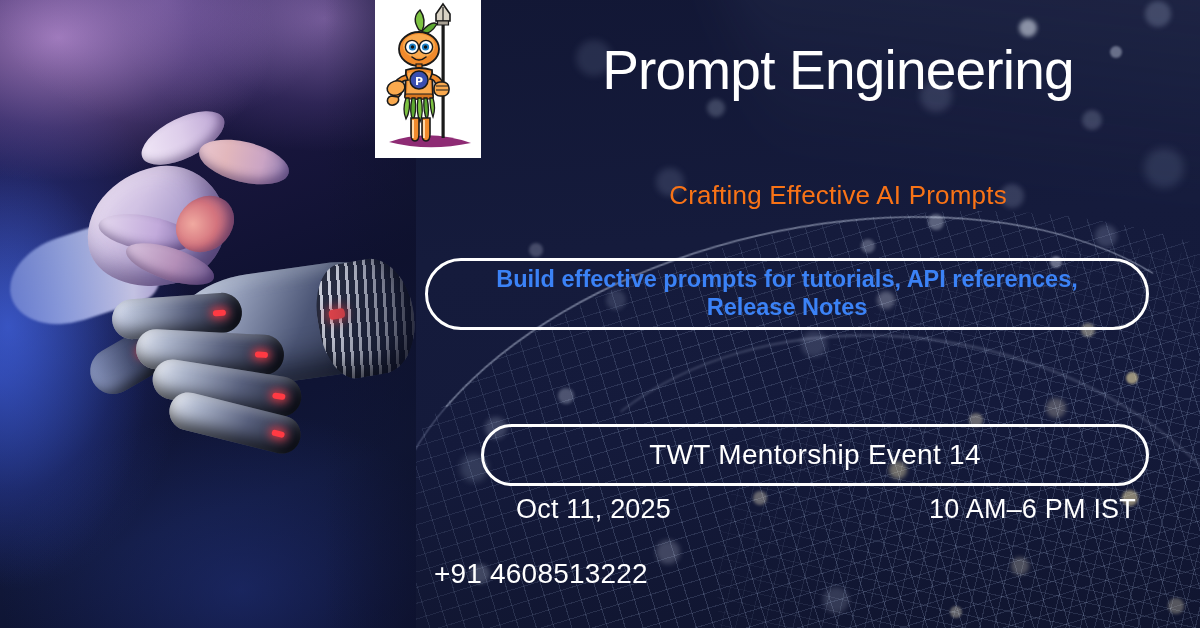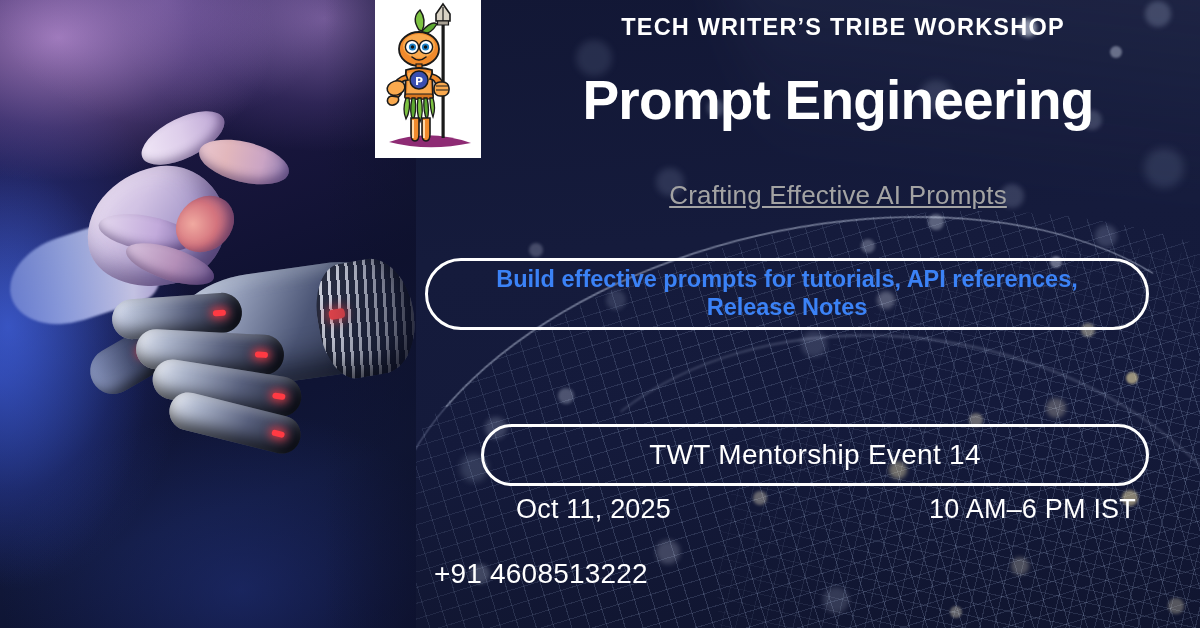--- a/index.html
+++ b/index.html
@@ -233,37 +233,35 @@
     font-weight: 700;
     letter-spacing: 1.2px;
     padding-left: 70px;
   }
 
   .title {
     position: absolute; left: 0; top: 42px; width: 784px;
     text-align: center;
     color: #ffffff;
     font-size: 55px;
-    font-weight: 700;
+    font-weight: 400;
     line-height: 1.04;
     letter-spacing: -0.8px;
     padding-left: 60px;
-    margin-top: 30px;
   }
   .title .l2 { display: block; }
 
   .subtitle {
     position: absolute; left: 0; top: 180px; width: 784px;
     text-align: center;
-    color: #a3a3a3;
+    color: #f97316;
     font-size: 26px;
     font-weight: 400;
     letter-spacing: 0.2px;
     padding-left: 60px;
-    text-decoration: underline;
   }
 
   .pill {
     position: absolute;
     border: 3px solid #ffffff;
     border-radius: 44px;
     display: flex;
     align-items: center;
     justify-content: center;
     text-align: center;
@@ -450,21 +448,20 @@
 
       <path d="M36 118 L36 134 Q36 141 40 141 Q44 141 44 134 L44 118 Z" fill="#f08a2c" stroke="#1a1a1a" stroke-width="1.6"></path>
       <path d="M47 118 L47 134 Q47 141 51 141 Q55 141 55 134 L55 118 Z" fill="#f08a2c" stroke="#1a1a1a" stroke-width="1.6"></path>
       <path d="M38 120 L38 138" stroke="#ffd9a8" stroke-width="2"></path>
       <path d="M49 120 L49 138" stroke="#ffd9a8" stroke-width="2"></path>
     </svg>
   </div>
 
   <div class="content">
 
-    <div class="kicker">TECH WRITER’S TRIBE WORKSHOP</div>
 
     <div class="title">
       <span class="l1">Prompt Engineering</span>
     </div>
 
     <div class="subtitle">Crafting Effective AI Prompts</div>
 
     <div class="pill pill-1">
       <span>Build effective prompts for tutorials, API references, Release Notes</span>
     </div>

